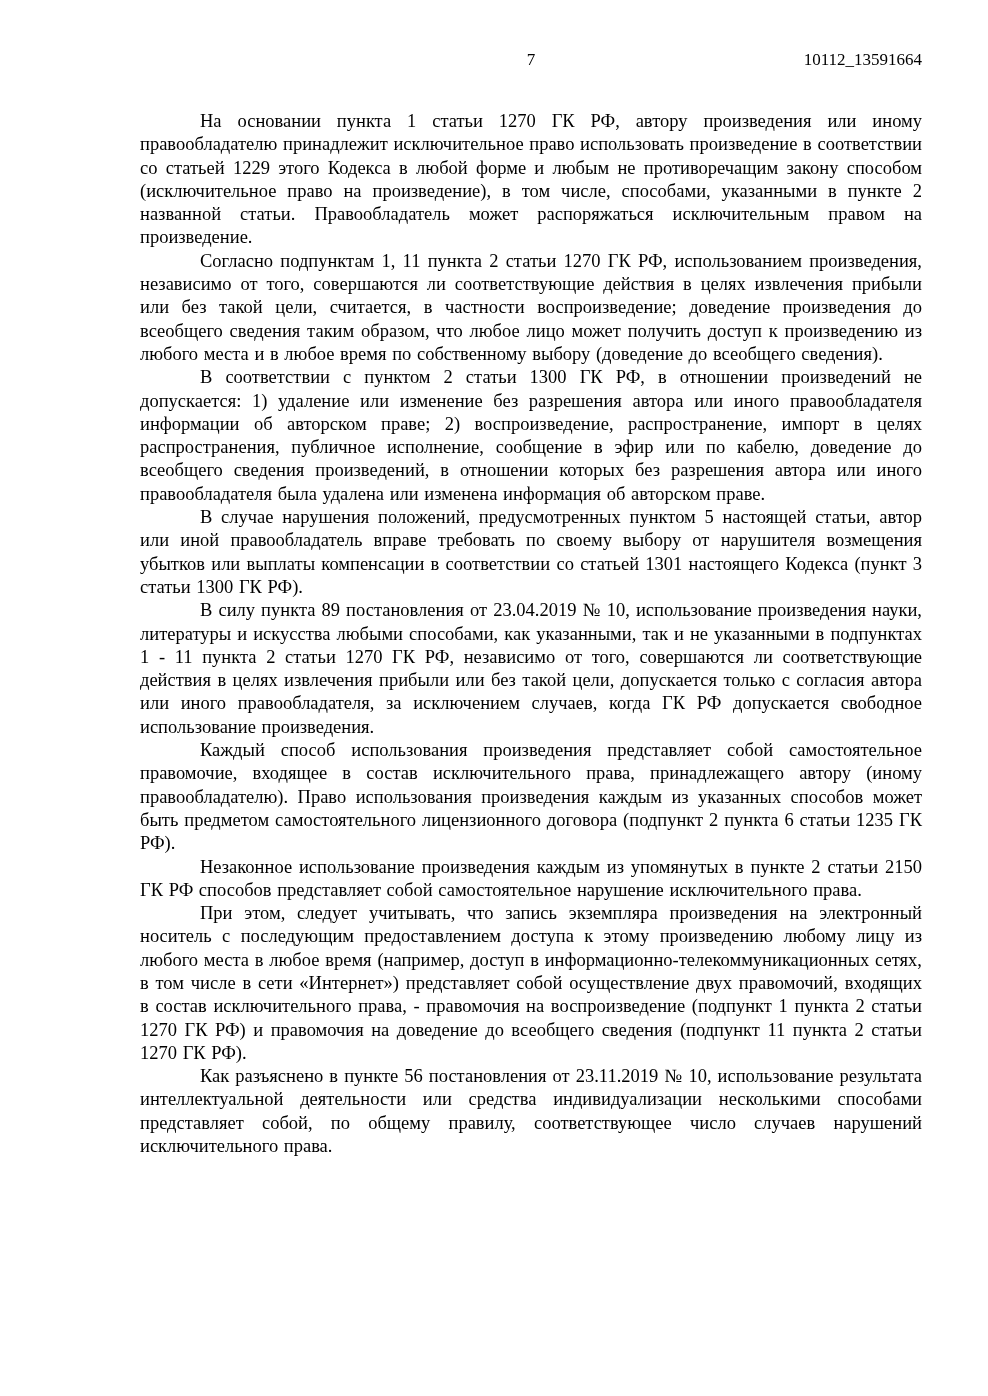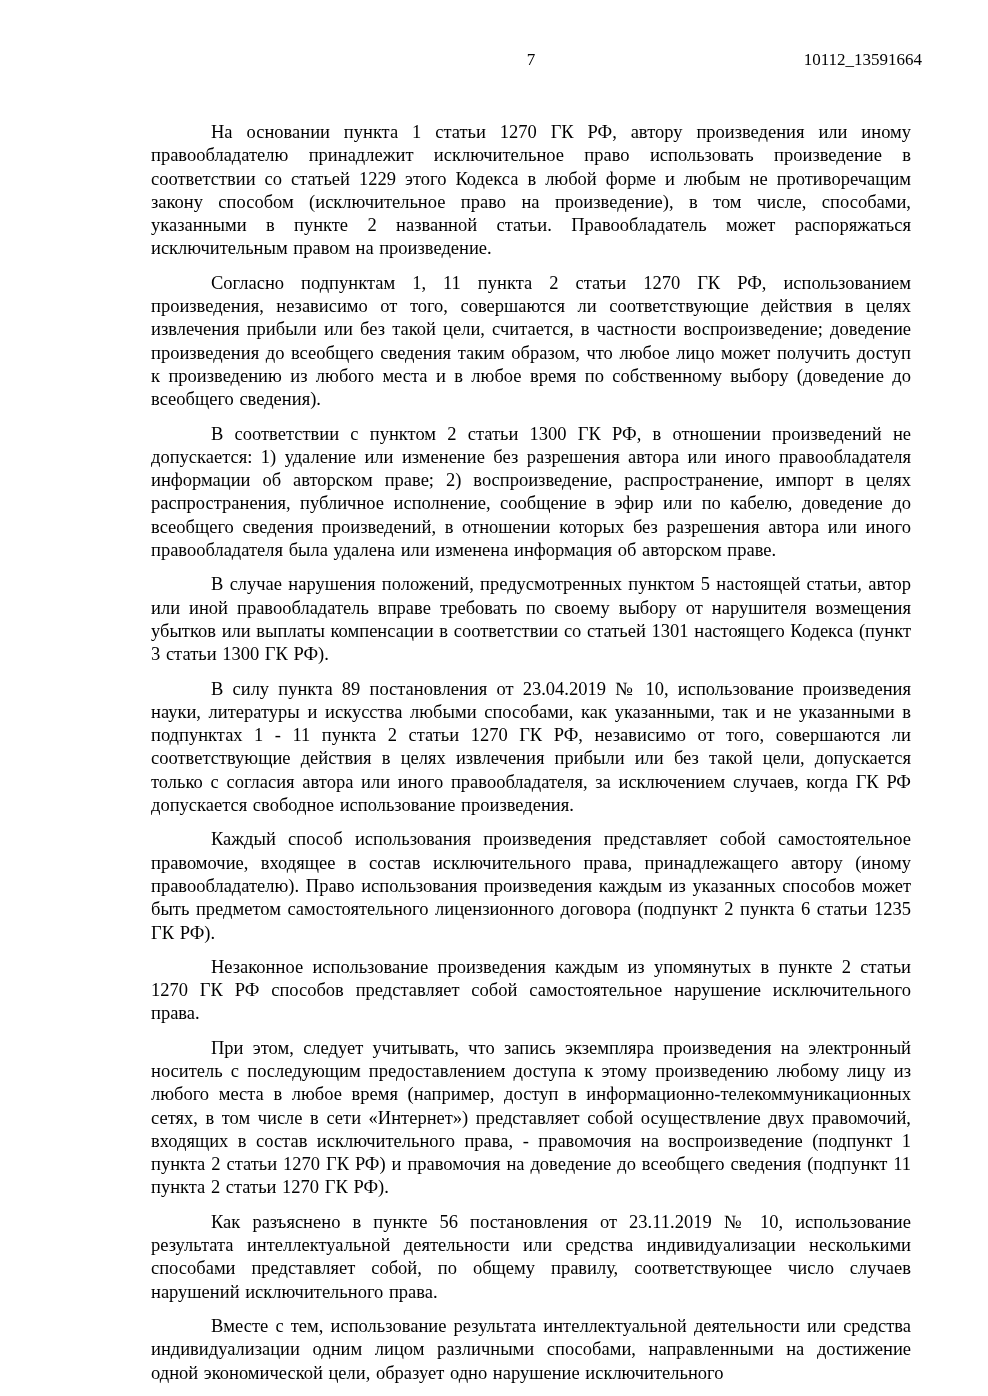--- a/index.html
+++ b/index.html
@@ -36,21 +36,21 @@
     right: 0;
     top: 0;
   }
   .doc-body {
     position: absolute;
     top: 110px;
     left: 140px;
     width: 782px;
   }
   .doc-body p {
-    margin: 11px;
+    margin: 0;
     text-indent: 60px;
     text-align: justify;
     font-size: 18.5px;
     line-height: 23.3px;
     word-spacing: 1px;
   }
 </style>
 </head>
 <body>
 
@@ -61,19 +61,18 @@
     <span class="doc-id">10112_13591664</span>
   </div>
 
   <div class="doc-body">
     <p>На основании пункта 1 статьи 1270 ГК РФ, автору произведения или иному правообладателю принадлежит исключительное право использовать произведение в соответствии со статьей 1229 этого Кодекса в любой форме и любым не противоречащим закону способом (исключительное право на произведение), в том числе, способами, указанными в пункте 2 названной статьи. Правообладатель может распоряжаться исключительным правом на произведение.</p>
     <p>Согласно подпунктам 1, 11 пункта 2 статьи 1270 ГК РФ, использованием произведения, независимо от того, совершаются ли соответствующие действия в целях извлечения прибыли или без такой цели, считается, в частности воспроизведение; доведение произведения до всеобщего сведения таким образом, что любое лицо может получить доступ к произведению из любого места и в любое время по собственному выбору (доведение до всеобщего сведения).</p>
     <p>В соответствии с пунктом 2 статьи 1300 ГК РФ, в отношении произведений не допускается: 1) удаление или изменение без разрешения автора или иного правообладателя информации об авторском праве; 2) воспроизведение, распространение, импорт в целях распространения, публичное исполнение, сообщение в эфир или по кабелю, доведение до всеобщего сведения произведений, в отношении которых без разрешения автора или иного правообладателя была удалена или изменена информация об авторском праве.</p>
     <p>В случае нарушения положений, предусмотренных пунктом 5 настоящей статьи, автор или иной правообладатель вправе требовать по своему выбору от нарушителя возмещения убытков или выплаты компенсации в соответствии со статьей 1301 настоящего Кодекса (пункт 3 статьи 1300 ГК РФ).</p>
     <p>В силу пункта 89 постановления от 23.04.2019 № 10, использование произведения науки, литературы и искусства любыми способами, как указанными, так и не указанными в подпунктах 1 - 11 пункта 2 статьи 1270 ГК РФ, независимо от того, совершаются ли соответствующие действия в целях извлечения прибыли или без такой цели, допускается только с согласия автора или иного правообладателя, за исключением случаев, когда ГК РФ допускается свободное использование произведения.</p>
     <p>Каждый способ использования произведения представляет собой самостоятельное правомочие, входящее в состав исключительного права, принадлежащего автору (иному правообладателю). Право использования произведения каждым из указанных способов может быть предметом самостоятельного лицензионного договора (подпункт 2 пункта 6 статьи 1235 ГК РФ).</p>
-    <p>Незаконное использование произведения каждым из упомянутых в пункте 2 статьи 1270 ГК РФ способов представляет собой самостоятельное нарушение исключительного права.</p>
+    <p>Незаконное использование произведения каждым из упомянутых в пункте 2 статьи 2150 ГК РФ способов представляет собой самостоятельное нарушение исключительного права.</p>
     <p>При этом, следует учитывать, что запись экземпляра произведения на электронный носитель с последующим предоставлением доступа к этому произведению любому лицу из любого места в любое время (например, доступ в информационно-телекоммуникационных сетях, в том числе в сети «Интернет») представляет собой осуществление двух правомочий, входящих в состав исключительного права, - правомочия на воспроизведение (подпункт 1 пункта 2 статьи 1270 ГК РФ) и правомочия на доведение до всеобщего сведения (подпункт 11 пункта 2 статьи 1270 ГК РФ).</p>
     <p>Как разъяснено в пункте 56 постановления от 23.11.2019 № 10, использование результата интеллектуальной деятельности или средства индивидуализации несколькими способами представляет собой, по общему правилу, соответствующее число случаев нарушений исключительного права.</p>
-    <p>Вместе с тем, использование результата интеллектуальной деятельности или средства индивидуализации одним лицом различными способами, направленными на достижение одной экономической цели, образует одно нарушение исключительного</p>
   </div>
 
 </div>
 
 </body></html>

